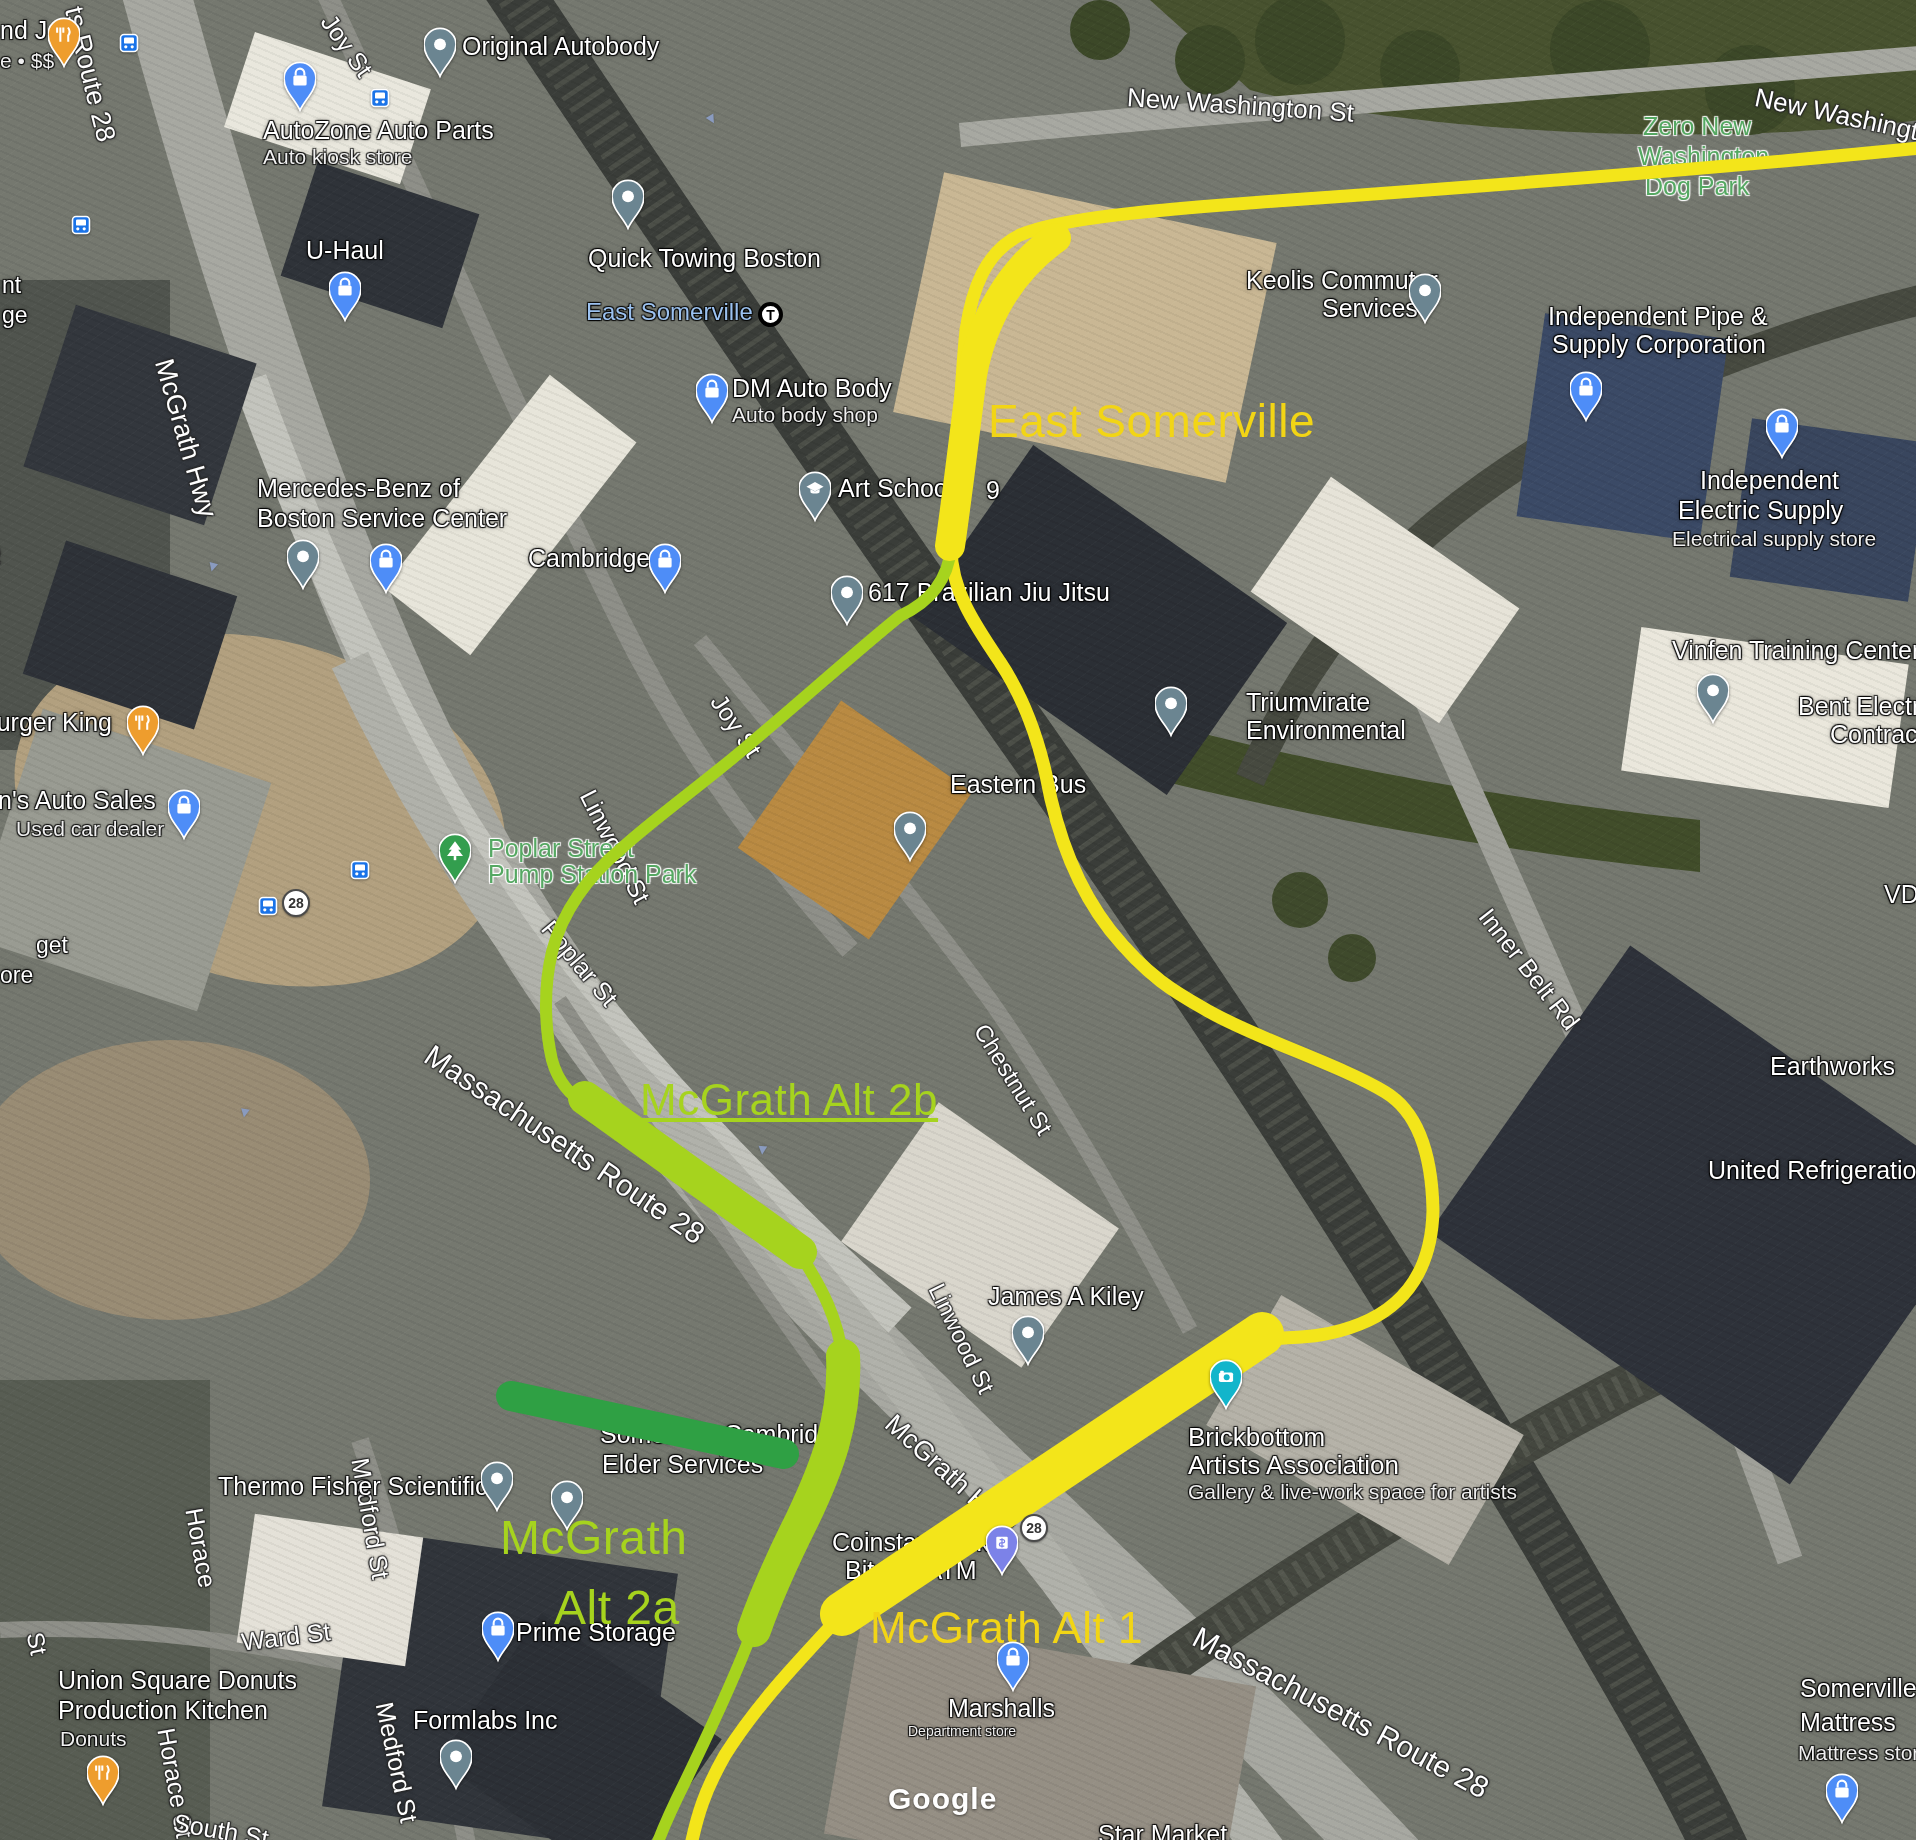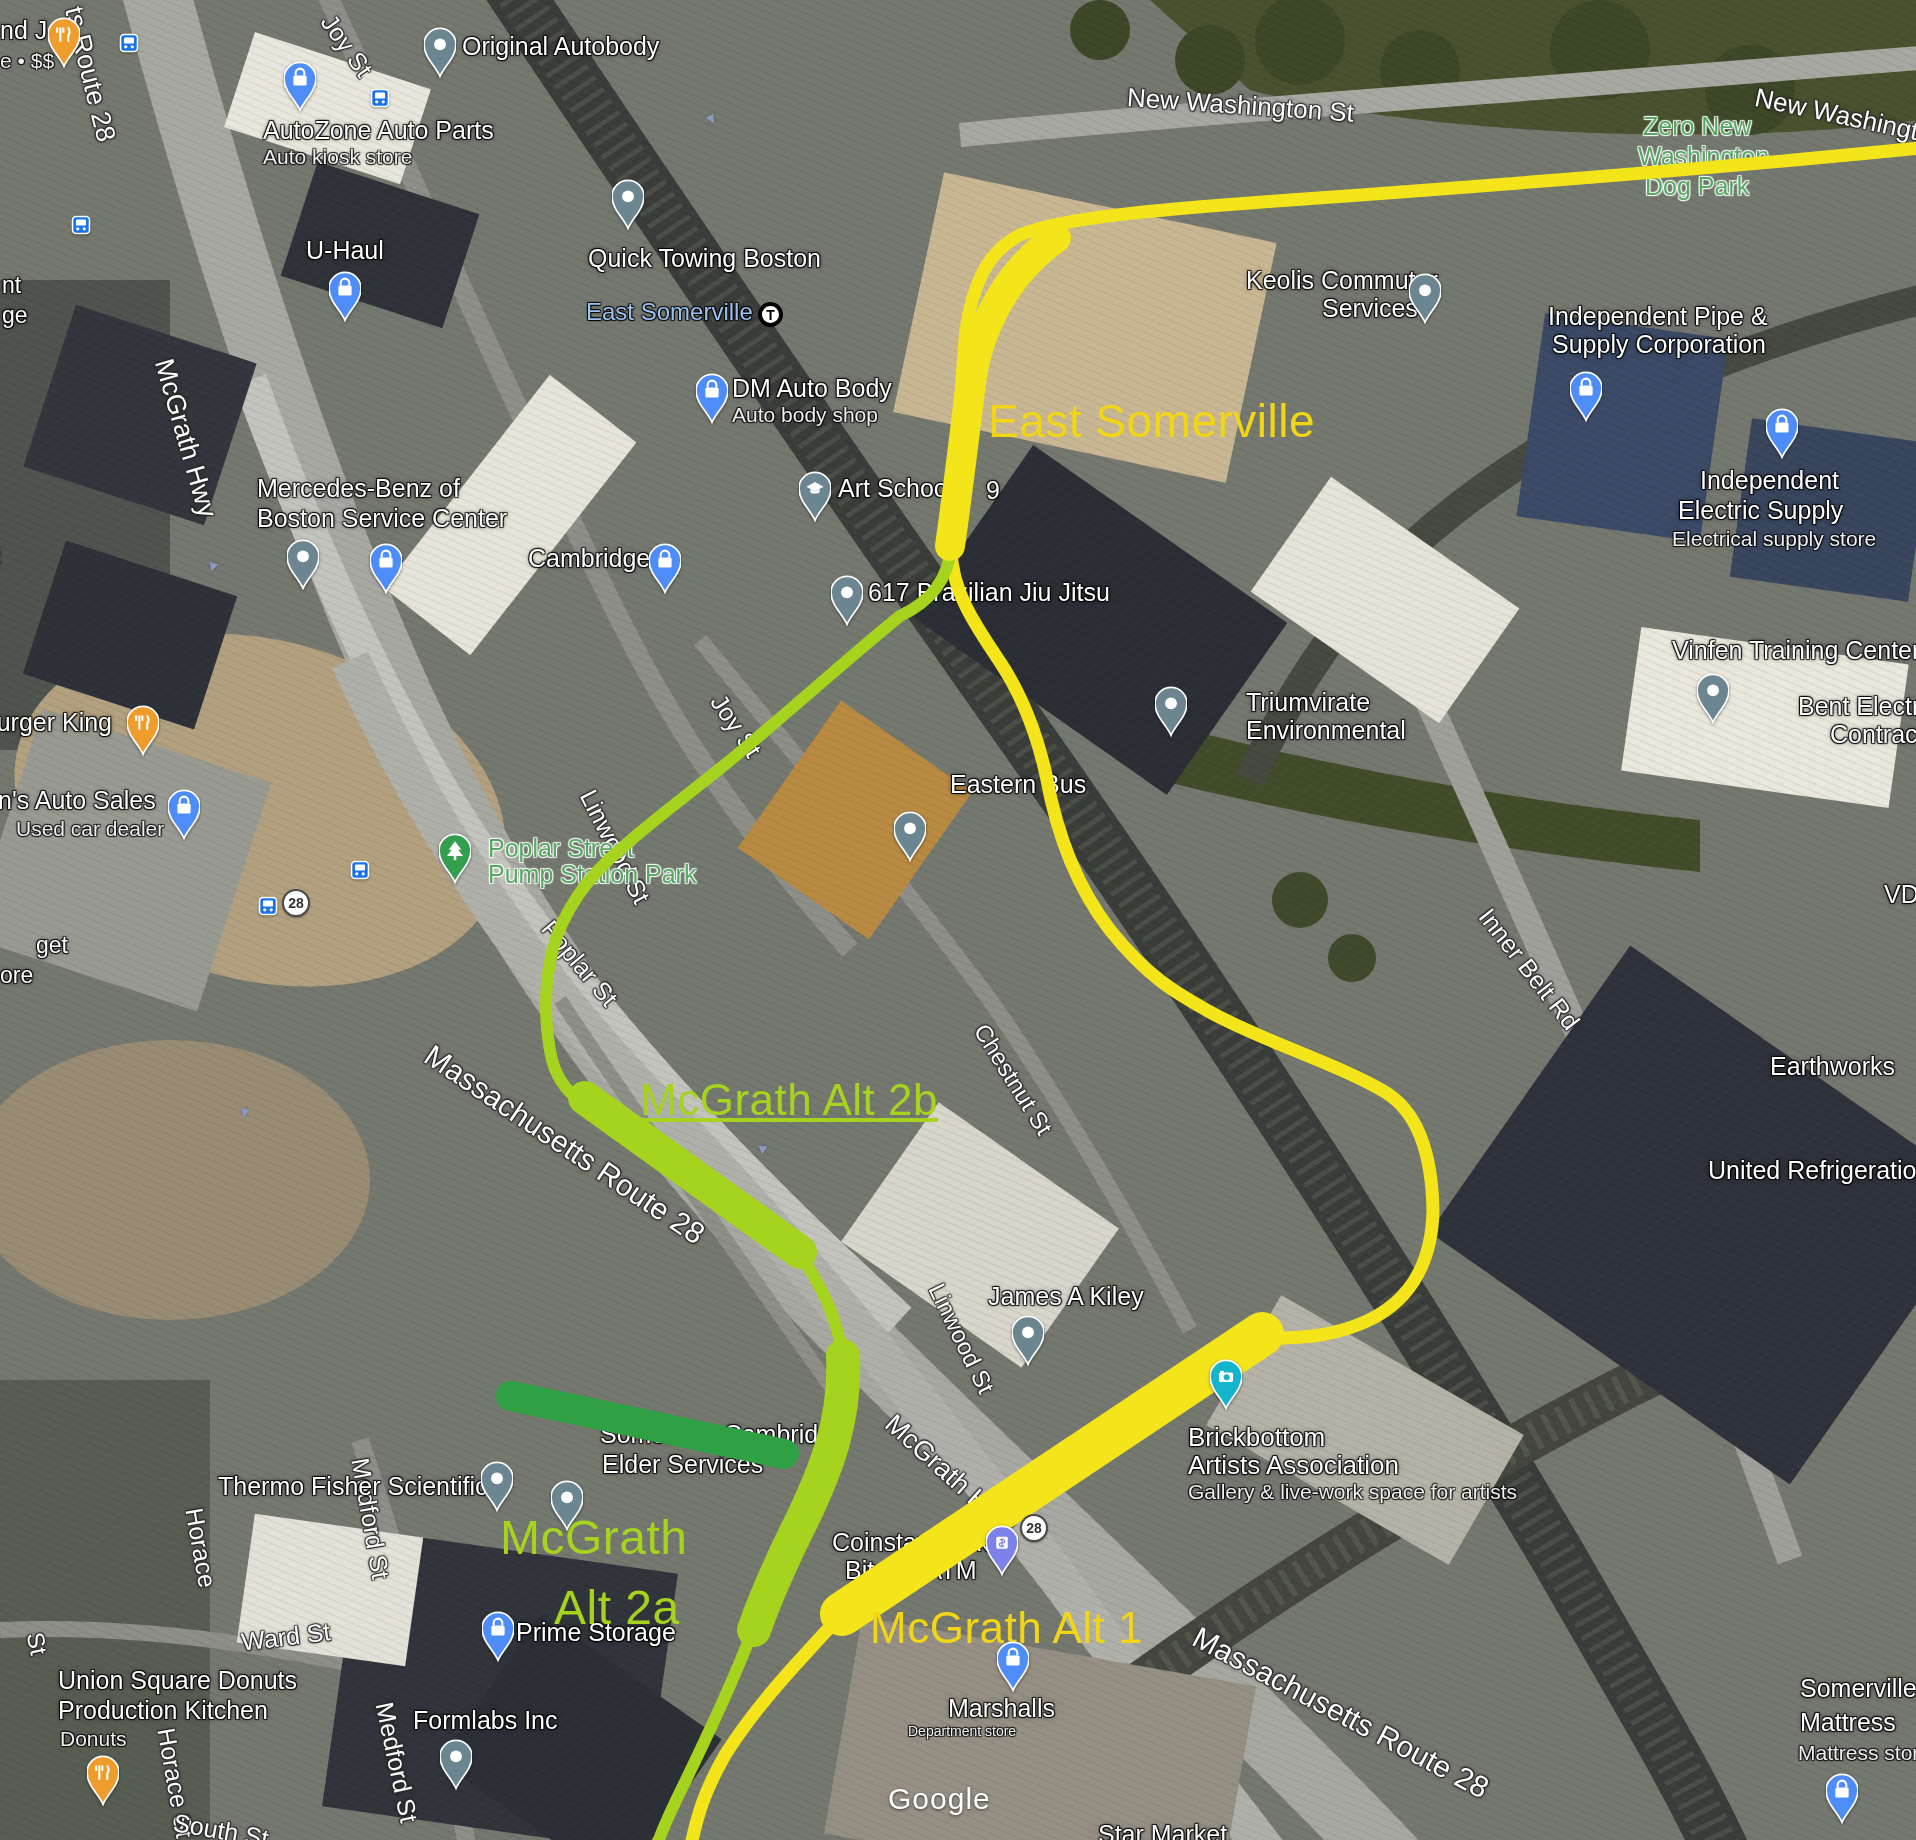--- a/index.html
+++ b/index.html
@@ -24,21 +24,21 @@
       text-shadow:-1px -1px 1px rgba(0,0,0,.8),1px -1px 1px rgba(0,0,0,.8),
                   -1px 1px 1px rgba(0,0,0,.8),1px 1px 1px rgba(0,0,0,.8);}
   .park{color:#55a862;font-weight:500;
       text-shadow:-1px -1px 1px rgba(255,255,255,.9),1px -1px 1px rgba(255,255,255,.9),
                   -1px 1px 1px rgba(255,255,255,.9),1px 1px 1px rgba(255,255,255,.9);}
   .tr{color:#9cc2f0;font-weight:500;
       text-shadow:-1px -1px 1px rgba(0,0,0,.85),1px -1px 1px rgba(0,0,0,.85),
                   -1px 1px 1px rgba(0,0,0,.85),1px 1px 1px rgba(0,0,0,.85);}
   .ov-y{color:#f2d515;font-weight:400;letter-spacing:.5px;}
   .ov-g{color:#a6d31e;font-weight:400;letter-spacing:.5px;}
-  .wm{color:#fff;font-weight:400;letter-spacing:1px;text-shadow:0 1px 3px rgba(0,0,0,.6);}
+  .wm{color:#fff;font-weight:700;letter-spacing:1px;text-shadow:0 1px 3px rgba(0,0,0,.6);}
   .pin{position:absolute;filter:drop-shadow(0 1px 1.5px rgba(0,0,0,.45));}
   .busicon{position:absolute;filter:drop-shadow(0 1px 1px rgba(0,0,0,.4));}
   .shield{position:absolute;width:28px;height:28px;border-radius:50%;background:#fff;
     border:2px solid #4a4a4a;box-sizing:border-box;display:flex;align-items:center;justify-content:center;
     font-size:14px;font-weight:700;color:#333;box-shadow:0 1px 2px rgba(0,0,0,.4);}
   .ticon{position:absolute;width:25px;height:25px;border-radius:50%;background:#fff;
     border:4px solid #000;box-sizing:border-box;display:flex;align-items:center;justify-content:center;
     font-size:14px;font-weight:700;color:#000;}
   .arrow{position:absolute;color:#8a9bbf;font-size:15px;text-shadow:0 0 2px rgba(0,0,0,.3);}
 </style>

